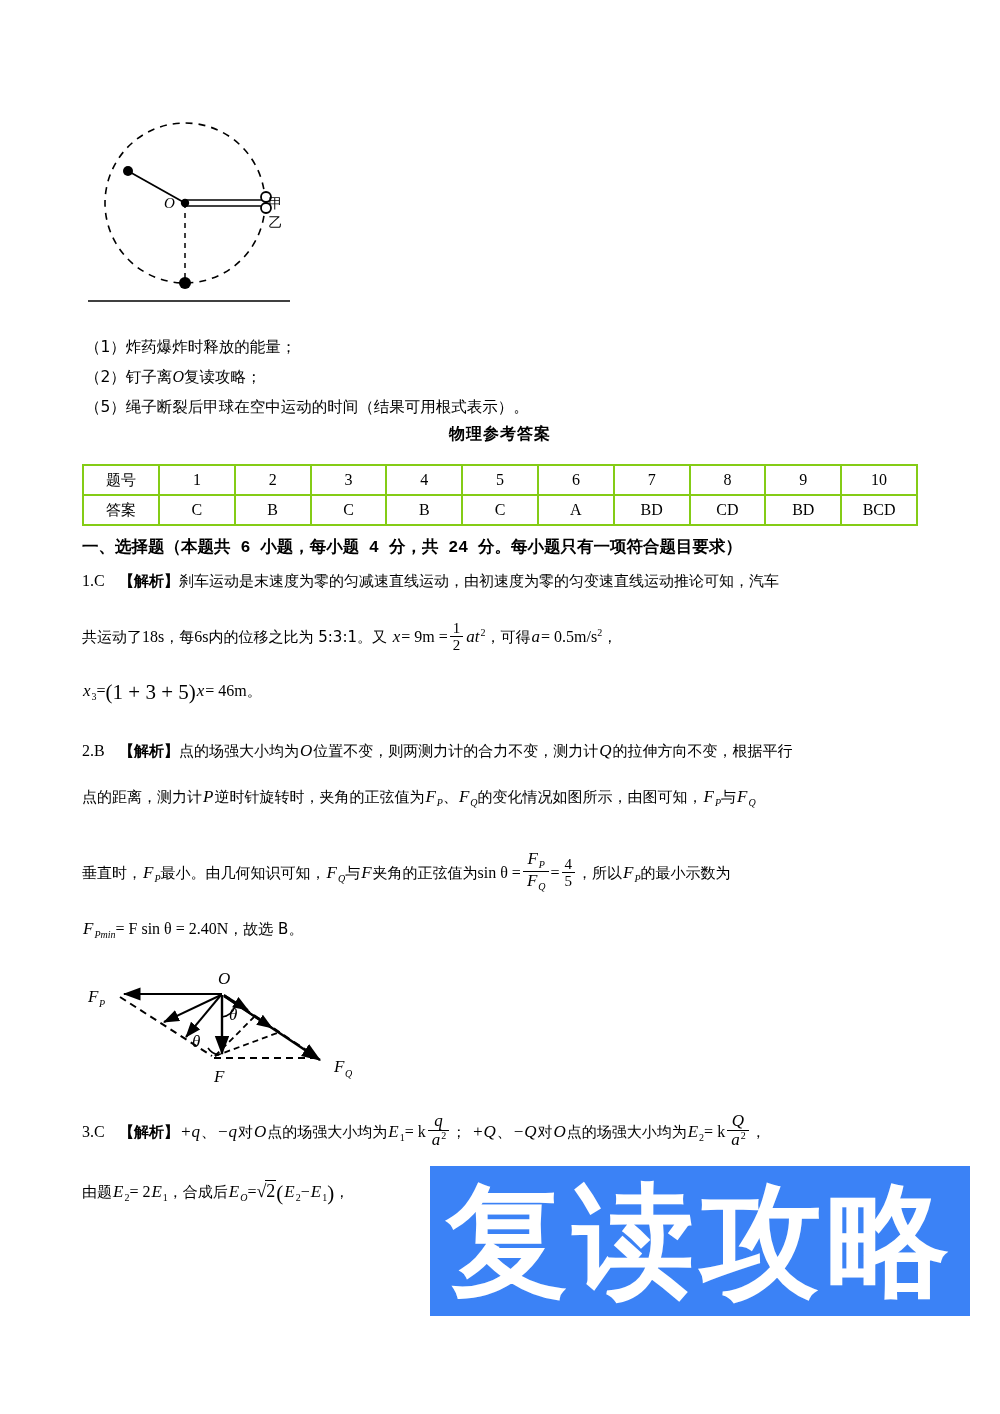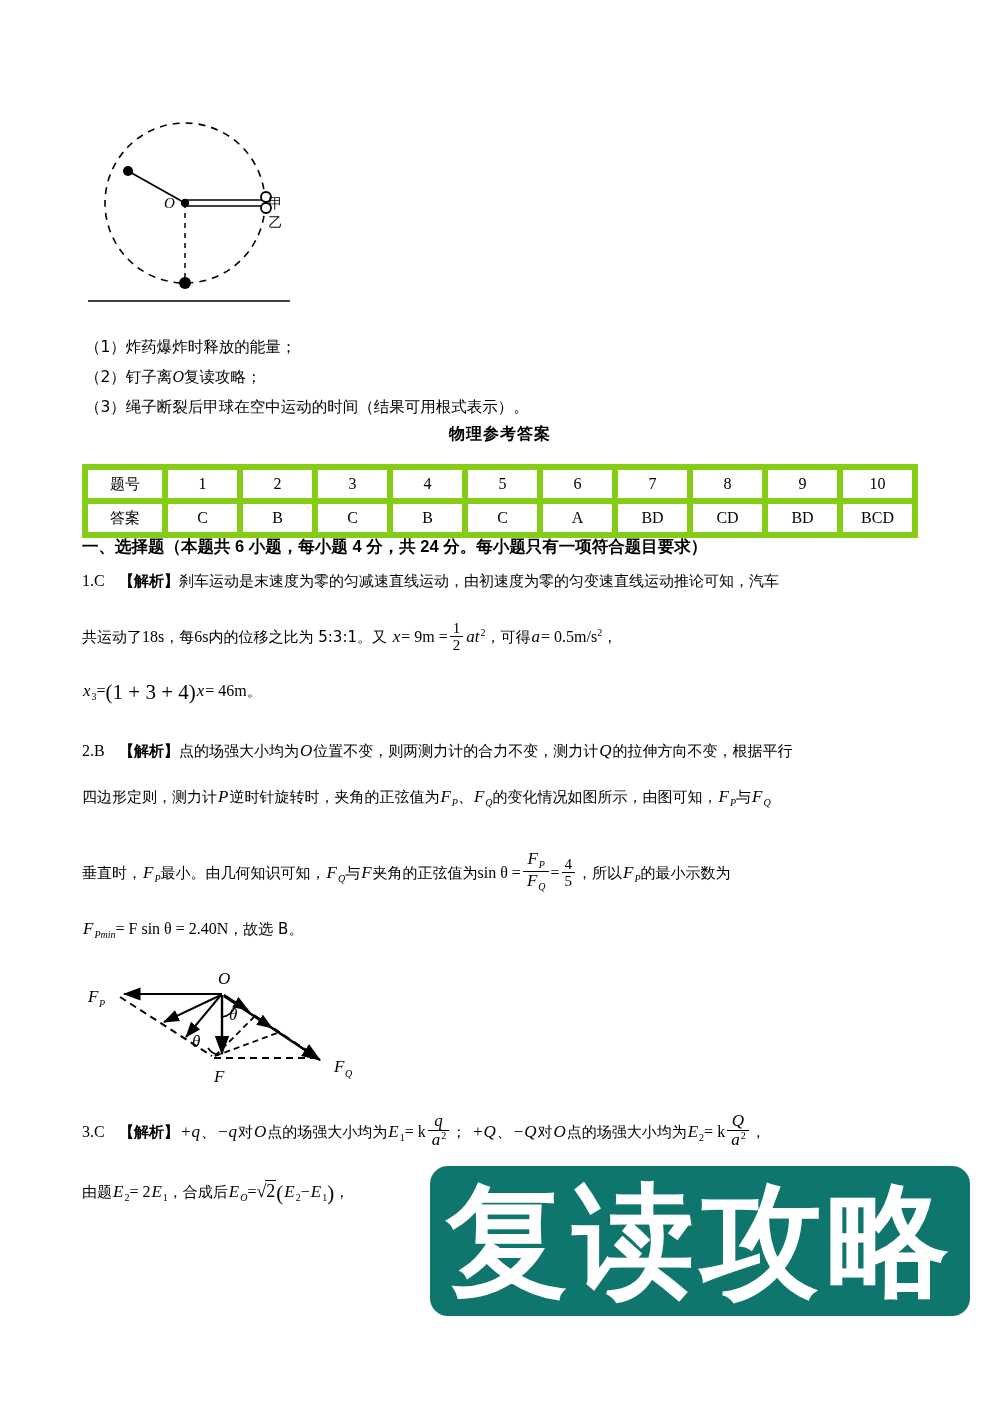--- a/index.html
+++ b/index.html
@@ -90,39 +90,39 @@
   
   table.answer-table {
     position: absolute;
     left: 82px;
     top: 464px;
     width: 836px;
     border-collapse: collapse;
     table-layout: fixed;
   }
   table.answer-table td {
-    border: 6px solid #84cc16;
+    border: 2px solid #84cc16;
     height: 26px;
     text-align: center;
     vertical-align: middle;
     font-family: "Liberation Serif", serif;
     font-size: 16px;
   }
   table.answer-table td.hdr {
     font-family: "DejaVu Sans", sans-serif;
     font-size: 15px;
     width: 72px;
   }
 
   
   .sec-head {
     position: absolute;
     left: 82px;
     top: 536px;
-    font-family: Liberation Sans, sans-serif;
+    font-family: Liberation Mono, monospace;
     font-weight: bold;
     font-size: 16.5px;
     white-space: nowrap;
   }
 
   
   .sol {
     position: absolute;
     left: 82px;
     width: 850px;
@@ -188,23 +188,22 @@
   }
   .fig-force svg { display: block; }
 
   
   .watermark {
     position: absolute;
     left: 430px;
     top: 1166px;
     width: 540px;
     height: 150px;
-    background: #0f766e;
+    background: #3b82f6;
     overflow: hidden;
-    border-radius: 18px;
   }
   .watermark .wm-text {
     position: absolute;
     left: 50%;
     top: 50%;
     transform: translate(-50%, -50%);
     color: #ffffff;
     font-family: "DejaVu Sans", sans-serif;
     font-weight: bold;
     font-size: 122px;
@@ -244,21 +243,21 @@
       <line x1="8" y1="206" x2="210" y2="206" stroke="#000" stroke-width="1.6"></line>
     </svg>
   </div>
 
   <div class="fig-label-jia">甲</div>
   <div class="fig-label-yi">乙</div>
 
   <div class="qlist">
     <div class="qline">（1）炸药爆炸时释放的能量；</div>
     <div class="qline"><span>（2）钉子离</span><i>O</i><span>复读攻略；</span></div>
-    <div class="qline">（3）绳子断裂后甲球在空中运动的时间（结果可用根式表示）。</div>
+    <div class="qline">（5）绳子断裂后甲球在空中运动的时间（结果可用根式表示）。</div>
   </div>
 
   <div class="doc-title">物理参考答案</div>
 
   <table class="answer-table">
     <tbody>
       <tr>
         <td class="hdr">题号</td>
         <td>1</td>
         <td>2</td>
@@ -286,25 +285,25 @@
       </tr>
     </tbody>
   </table>
 
   <div class="sec-head">一、选择题（本题共 6 小题，每小题 4 分，共 24 分。每小题只有一项符合题目要求）</div>
 
   <div class="sol" style="top:570px;"><span class="ser">1.</span><span class="ser">C</span>&nbsp;&nbsp;&nbsp;<span class="tag">【解析】</span><span>刹车运动是末速度为零的匀减速直线运动，由初速度为零的匀变速直线运动推论可知，汽车</span></div>
 
   <div class="sol" style="top:620px;"><span>共运动了</span><span class="up">18s</span><span>，每</span><span class="up">6s</span><span>内的位移之比为 5:3:1。又</span>&nbsp;<i class="v">x</i><span class="up">= 9m =</span><span class="frac"><span class="num">1</span><span class="den">2</span></span><i class="v">at</i><sup class="sn">2</sup><span>，可得</span><i class="v">a</i><span class="up">= 0.5m/s</span><sup class="sn">2</sup><span>，</span></div>
 
-  <div class="sol" style="top:680px;"><i class="v">x</i><sub class="sn">3</sub><span class="up">=</span><span class="bigparen">(1 + 3 + 4)</span><i class="v">x</i><span class="up">= 46m</span><span>。</span></div>
+  <div class="sol" style="top:680px;"><i class="v">x</i><sub class="sn">3</sub><span class="up">=</span><span class="bigparen">(1 + 3 + 5)</span><i class="v">x</i><span class="up">= 46m</span><span>。</span></div>
 
   <div class="sol" style="top:740px;"><span class="ser">2.</span><span class="ser">B</span>&nbsp;&nbsp;&nbsp;<span class="tag">【解析】</span><span>点的场强大小均为</span><i class="v">O</i><span>位置不变，则两测力计的合力不变，测力计</span><i class="v">Q</i><span>的拉伸方向不变，根据平行</span></div>
 
-  <div class="sol" style="top:786px;"><span>四边形定则，测力计</span><i class="v">P</i><span>逆时针旋转时，夹角的正弦值为</span><i class="v">F</i><sub class="s">P</sub><span>、</span><i class="v">F</i><sub class="s">Q</sub><span>的变化情况如图所示，由图可知，</span><i class="v">F</i><sub class="s">P</sub><span>与</span><i class="v">F</i><sub class="s">Q</sub></div>
+  <div class="sol" style="top:786px;"><span>点的距离，测力计</span><i class="v">P</i><span>逆时针旋转时，夹角的正弦值为</span><i class="v">F</i><sub class="s">P</sub><span>、</span><i class="v">F</i><sub class="s">Q</sub><span>的变化情况如图所示，由图可知，</span><i class="v">F</i><sub class="s">P</sub><span>与</span><i class="v">F</i><sub class="s">Q</sub></div>
 
   <div class="sol" style="top:850px;"><span>垂直时，</span><i class="v">F</i><sub class="s">P</sub><span>最小。由几何知识可知，</span><i class="v">F</i><sub class="s">Q</sub><span>与</span><i class="v">F</i><span>夹角的正弦值为</span><span class="up">sin θ =</span><span class="frac"><span class="num"><i class="v">F</i><sub class="s">P</sub></span><span class="den"><i class="v">F</i><sub class="s">Q</sub></span></span><span class="up">=</span><span class="frac"><span class="num">4</span><span class="den">5</span></span><span>，所以</span><i class="v">F</i><sub class="s">P</sub><span>的最小示数为</span></div>
 
   <div class="sol" style="top:918px;"><i class="v">F</i><sub class="s">Pmin</sub><span class="up">= F sin θ = 2.40N</span><span>，故选 B。</span></div>
 
   <div class="fig-force">
     <svg width="320" height="128" viewBox="0 0 320 128" xmlns="http://www.w3.org/2000/svg">
       <defs>
         <marker id="ah" markerWidth="9" markerHeight="9" refX="7.5" refY="3" orient="auto" markerUnits="strokeWidth">
           <path d="M0,0 L8,3 L0,6 z" fill="#000"></path>

